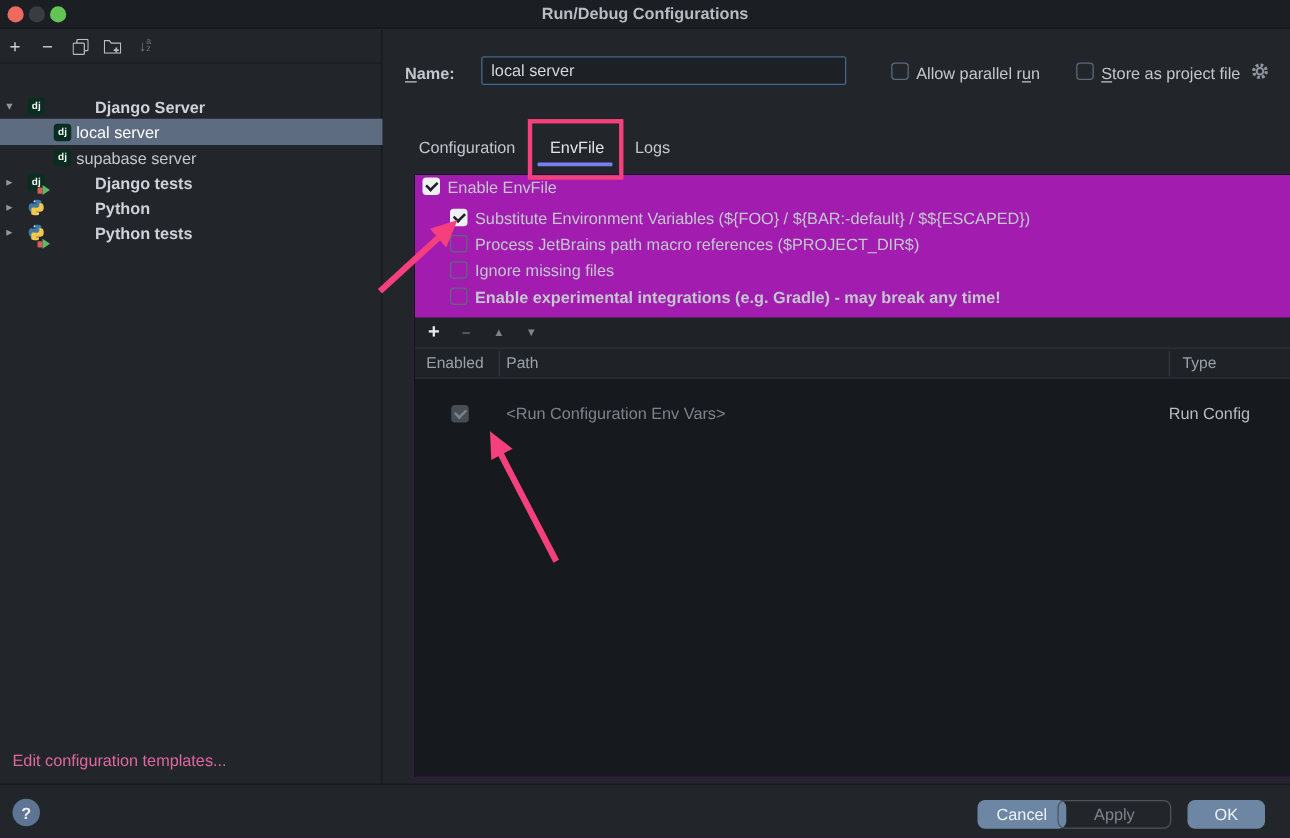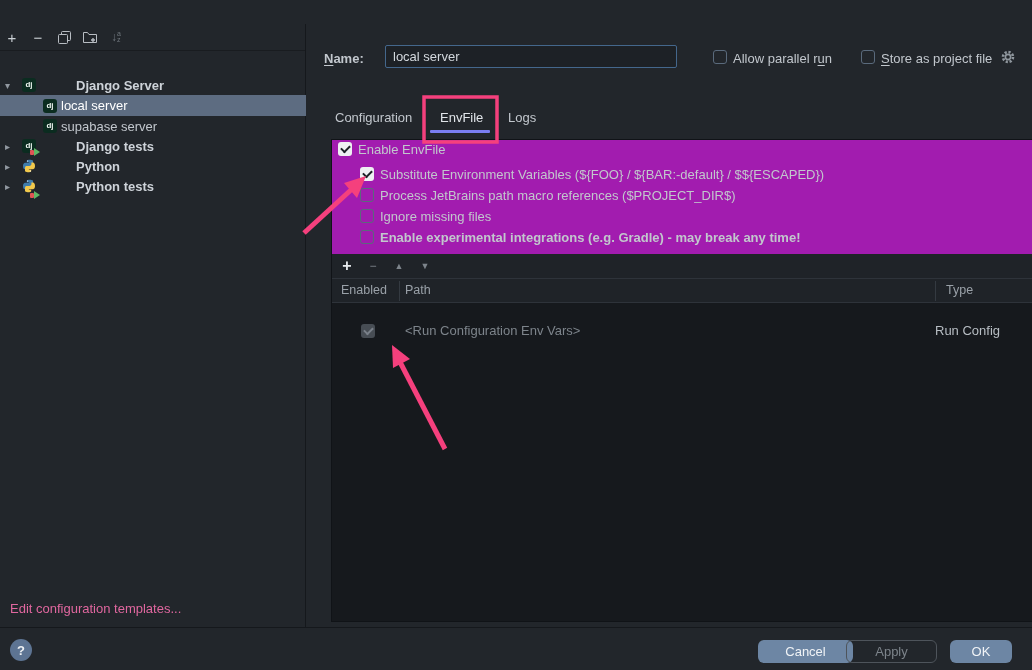--- a/index.html
+++ b/index.html
@@ -91,32 +91,38 @@
   
   .footer { position:absolute; left:0; top:627px; width:100%; height:43px;
     background:#22262b; border-top:1px solid #15181c; }
   .help-btn { position:absolute; left:10px; top:11px; width:22px; height:22px;
     border-radius:50%; background:#5d7493; color:#eef1f4; font-weight:bold;
     display:flex; align-items:center; justify-content:center; font-size:13px; }
   .btn { position:absolute; top:12px; height:23px; border-radius:6px; display:flex;
     align-items:center; justify-content:center; font-size:13px; cursor:pointer; }
   .btn.filled { background:#6d86a4; color:#f0f3f6; }
   .btn.outline { background:transparent; border:1px solid #4e545b; color:#7d848b; }
-  .btn-cancel { right:179px; width:95px; }
+  .btn-cancel { right:179px; width:71px; }
   .btn-apply { right:95px; width:91px; }
   .btn-ok { right:20px; width:62px; }
   
   .annot { position:absolute; left:0; top:0; width:1032px; height:670px;
     pointer-events:none; z-index:50; }
 </style>
 </head>
 <body>
 
 <div class="window">
 
+  <div class="titlebar">
+    <span class="tl red"></span>
+    <span class="tl gray"></span>
+    <span class="tl green"></span>
+    <div class="title">Run/Debug Configurations</div>
+  </div>
 
   <div class="sidebar">
     <div class="sb-toolbar">
       <span class="tbi" style="left:3px;">+</span>
       <span class="tbi" style="left:29px;">−</span>
       <span class="tbi" style="left:55px;">
         <svg width="13" height="13" viewBox="0 0 13 13">
             <rect x="3.5" y="0.5" width="9" height="9" rx="1" fill="none" stroke="#b8bdc3"></rect>
             <rect x="0.5" y="3.5" width="9" height="9" rx="1" fill="#22262b" stroke="#b8bdc3"></rect>
           </svg>

